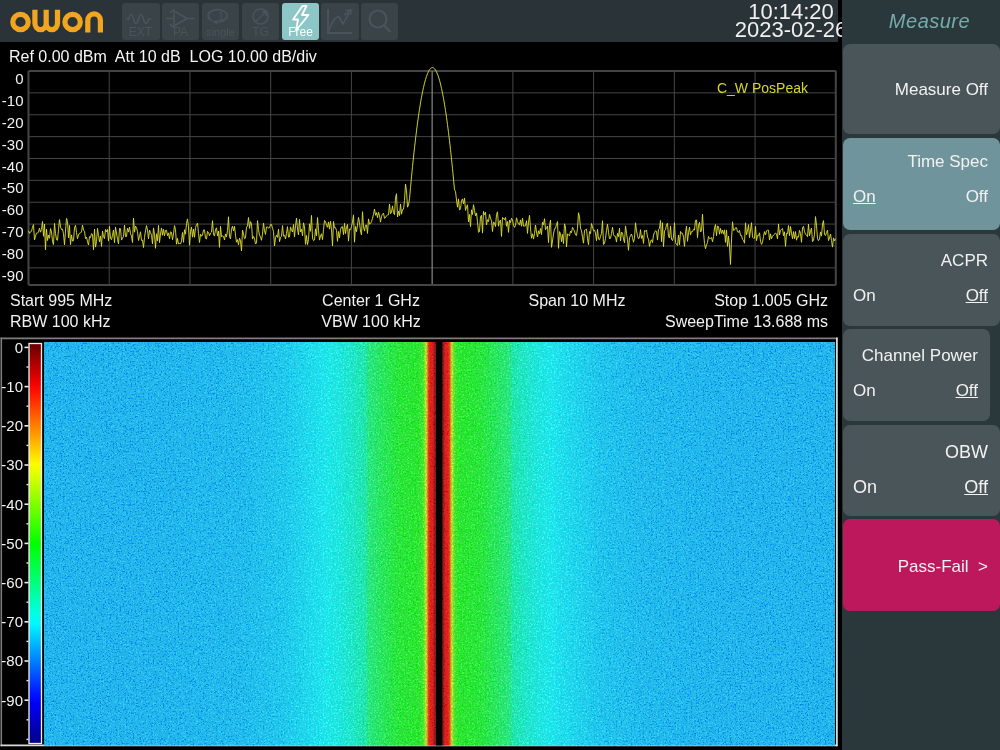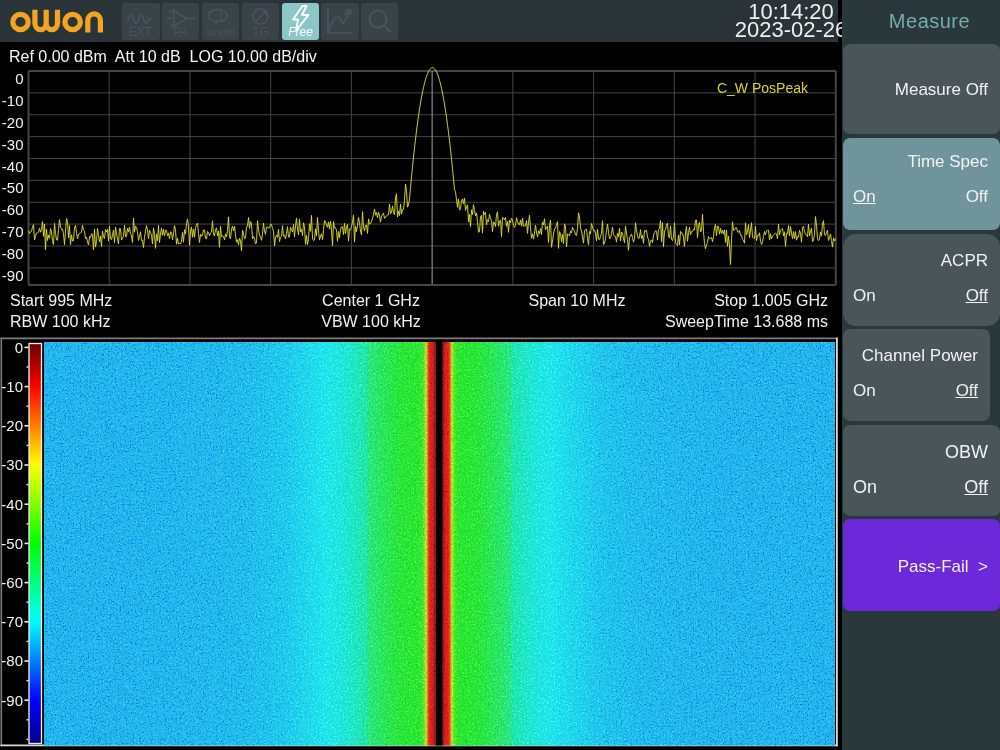--- a/index.html
+++ b/index.html
@@ -32,21 +32,21 @@
       <path d="M10,17.5 A9.5,6 0 1 1 14,18.6" fill="none" stroke="#49545a" stroke-width="1.7"></path>
       <path d="M15.5,21.5 l-1,-4.5 l-4.5,1.8 z" fill="#49545a"></path>
       <text x="19" y="16.5" text-anchor="middle" font-size="10" fill="#49545a">1</text>
       <text x="18.5" y="33" text-anchor="middle" font-size="11" fill="#49545a">single</text>
     </svg></div>
 <div class="abs" style="left:241.8px;top:3px;width:37.2px;height:37px;background:#3a4347;border-radius:3px;"><svg width="37" height="37" viewBox="0 0 37 37">
       <circle cx="18.5" cy="13.5" r="7.5" fill="none" stroke="#49545a" stroke-width="1.7"></circle>
       <path d="M13,19 L25,8 M25,8 l-5,1 M25,8 l-1,5" fill="none" stroke="#49545a" stroke-width="1.5"></path>
       <text x="18.5" y="33" text-anchor="middle" font-size="12" fill="#49545a">TG</text>
     </svg></div>
-<div class="abs" style="left:281.6px;top:3px;width:37.2px;height:37px;background:#8cc6c6;border-radius:3px;font-style:italic;"><svg width="37" height="37" viewBox="0 0 37 37">
+<div class="abs" style="left:281.6px;top:3px;width:37.2px;height:37px;background:#8cc6c6;border-radius:3px;"><svg width="37" height="37" viewBox="0 0 37 37">
       <path d="M20.5,3 L11,16.5 H16 L14,27.5 L26.5,12 H20 L24.5,3 Z" fill="none" stroke="#fff" stroke-width="1.8" stroke-linejoin="round"></path>
       <text x="18.5" y="33" text-anchor="middle" font-size="12" fill="#fff">Free</text>
     </svg></div>
 <div class="abs" style="left:321.4px;top:3px;width:37.2px;height:37px;background:#3a4347;border-radius:3px;"><svg width="37" height="37" viewBox="0 0 37 37">
       <path d="M7,6 V30 H31" fill="none" stroke="#49545a" stroke-width="2"></path>
       <path d="M7,30 Q13,12 18,14 L22,21 L28,10" fill="none" stroke="#49545a" stroke-width="1.8"></path>
       <path d="M23,12 L30,7 l-5.5,0.5 M30,7 l-0.5,5" fill="none" stroke="#49545a" stroke-width="1.6"></path>
     </svg></div>
 <div class="abs" style="left:361.2px;top:3px;width:37.2px;height:37px;background:#3a4347;border-radius:3px;"><svg width="37" height="37" viewBox="0 0 37 37">
       <circle cx="17" cy="16" r="8.5" fill="none" stroke="#49545a" stroke-width="2.2"></circle>
@@ -333,39 +333,39 @@
 <text x="23" y="470.3" text-anchor="end" font-size="15" fill="#f2f2f2">-30</text>
 <text x="23" y="509.5" text-anchor="end" font-size="15" fill="#f2f2f2">-40</text>
 <text x="23" y="548.7" text-anchor="end" font-size="15" fill="#f2f2f2">-50</text>
 <text x="23" y="587.9" text-anchor="end" font-size="15" fill="#f2f2f2">-60</text>
 <text x="23" y="627.1" text-anchor="end" font-size="15" fill="#f2f2f2">-70</text>
 <text x="23" y="666.3" text-anchor="end" font-size="15" fill="#f2f2f2">-80</text>
 <text x="23" y="705.5" text-anchor="end" font-size="15" fill="#f2f2f2">-90</text>
 </svg>
 
 <div class="abs" style="left:842px;top:0;width:158px;height:750px;background:#2b383b;"></div>
-<div class="abs" style="left:842px;top:0;width:158px;height:44px;text-align:center;padding-left:17px;"><span style="color:#74acac;font-size:20px;letter-spacing:0.5px;line-height:42px;">Measure</span></div>
+<div class="abs" style="left:842px;top:0;width:158px;height:44px;text-align:center;padding-left:17px;"><span style="color:#74acac;font-size:20px;letter-spacing:0.5px;line-height:42px;font-style:italic;">Measure</span></div>
 <div class="abs" style="left:843px;top:44.0px;width:157px;height:89.5px;background:#4a5559;border-radius:7px;color:#f2f2f2;font-size:17px;">
     <div class="abs" style="right:12px;top:36px;">Measure Off</div>
   </div>
 <div class="abs" style="left:843px;top:137.5px;width:157px;height:92.5px;background:#70949b;border-radius:7px;color:#f2f2f2;font-size:17px;">
     <div class="abs" style="right:12px;top:14.0px;left:10px;text-align:right;">Time Spec</div>
     <div class="abs" style="left:10px;top:49.0px;"><span style="text-decoration:underline;">On</span></div>
     <div class="abs" style="right:12px;top:49.0px;"><span style="">Off</span></div>
   </div>
-<div class="abs" style="left:843px;top:233.5px;width:157px;height:92.5px;background:#4a5559;border-radius:13px;color:#f2f2f2;font-size:17px;">
+<div class="abs" style="left:843px;top:233.5px;width:157px;height:92.5px;background:#4a5559;border-radius:7px;color:#f2f2f2;font-size:17px;">
     <div class="abs" style="right:12px;top:17.0px;left:10px;text-align:right;">ACPR</div>
     <div class="abs" style="left:10px;top:52.0px;"><span style="">On</span></div>
     <div class="abs" style="right:12px;top:52.0px;"><span style="text-decoration:underline;">Off</span></div>
   </div>
 <div class="abs" style="left:843px;top:329.0px;width:147px;height:92.0px;background:#4a5559;border-radius:7px;color:#f2f2f2;font-size:17px;">
     <div class="abs" style="right:12px;top:17.0px;left:10px;text-align:right;">Channel Power</div>
     <div class="abs" style="left:10px;top:52.0px;"><span style="">On</span></div>
     <div class="abs" style="right:12px;top:52.0px;"><span style="text-decoration:underline;">Off</span></div>
   </div>
 <div class="abs" style="left:843px;top:424.5px;width:157px;height:91.5px;background:#4a5559;border-radius:7px;color:#f2f2f2;font-size:18px;">
     <div class="abs" style="right:12px;top:17.0px;left:10px;text-align:right;">OBW</div>
     <div class="abs" style="left:10px;top:52.0px;"><span style="">On</span></div>
     <div class="abs" style="right:12px;top:52.0px;"><span style="text-decoration:underline;">Off</span></div>
   </div>
-<div class="abs" style="left:843px;top:519.0px;width:157px;height:91.5px;background:#6d28d9;border-radius:7px;color:#f2f2f2;font-size:17px;">
+<div class="abs" style="left:843px;top:519.0px;width:157px;height:91.5px;background:#be185d;border-radius:7px;color:#f2f2f2;font-size:17px;">
     <div class="abs" style="right:12px;top:38px;">Pass-Fail&nbsp; &gt;</div>
   </div>
 
 </body></html>

